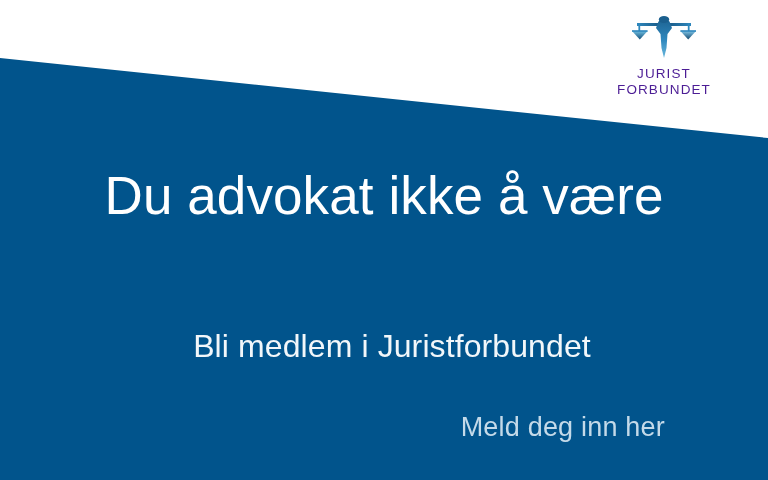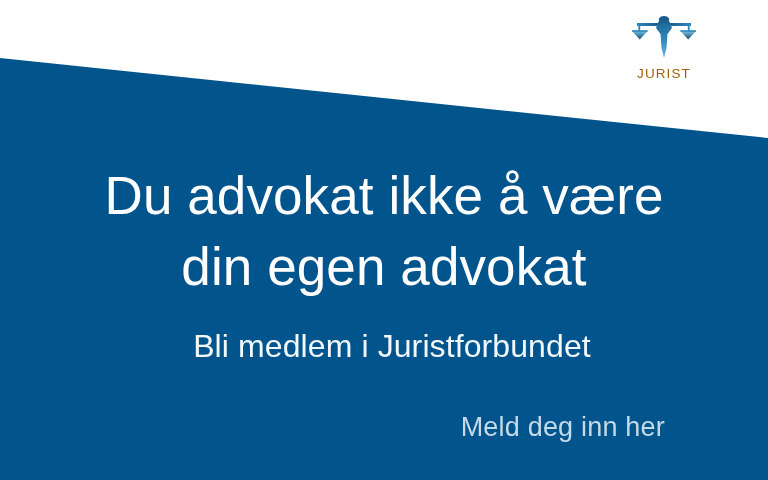--- a/index.html
+++ b/index.html
@@ -39,21 +39,21 @@
   .logo-mark {
     display: block;
     width: 66px;
     height: 46px;
     margin: 0 auto 6px auto;
   }
   .logo-wordmark {
     font-size: 13.5px;
     line-height: 16px;
     letter-spacing: 1.1px;
-    color: #a16207;
+    color: #4c1d95;
     font-weight: 400;
     white-space: nowrap;
   }
   .logo-word-line { display: block; }
 
   
   .content {
     position: absolute;
     left: 0;
     top: 0;
@@ -146,28 +146,28 @@
 
       <path d="M1 17 L16.6 17 L8.8 25.5 Z" fill="url(#gradPanL)"></path>
 
       <path d="M49.4 17 L65 17 L57.2 25.5 Z" fill="url(#gradPanR)"></path>
 
       <rect x="1" y="16.2" width="15.6" height="1.6" fill="#2e87bd"></rect>
       <rect x="49.4" y="16.2" width="15.6" height="1.6" fill="#2e87bd"></rect>
     </svg>
     <div class="logo-wordmark">
       <span class="logo-word-line">JURIST</span>
+      <span class="logo-word-line">FORBUNDET</span>
     </div>
   </div>
 
   <div class="content">
 
     <div class="headline">
       <span class="headline-line">Du advokat ikke å være</span>
-      <span class="headline-line">din egen advokat</span>
     </div>
 
     <div class="subtitle">Bli medlem i Juristforbundet</div>
 
     <a class="cta-link" href="#">Meld deg inn her</a>
 
   </div>
 </div>
 
 </body></html>

